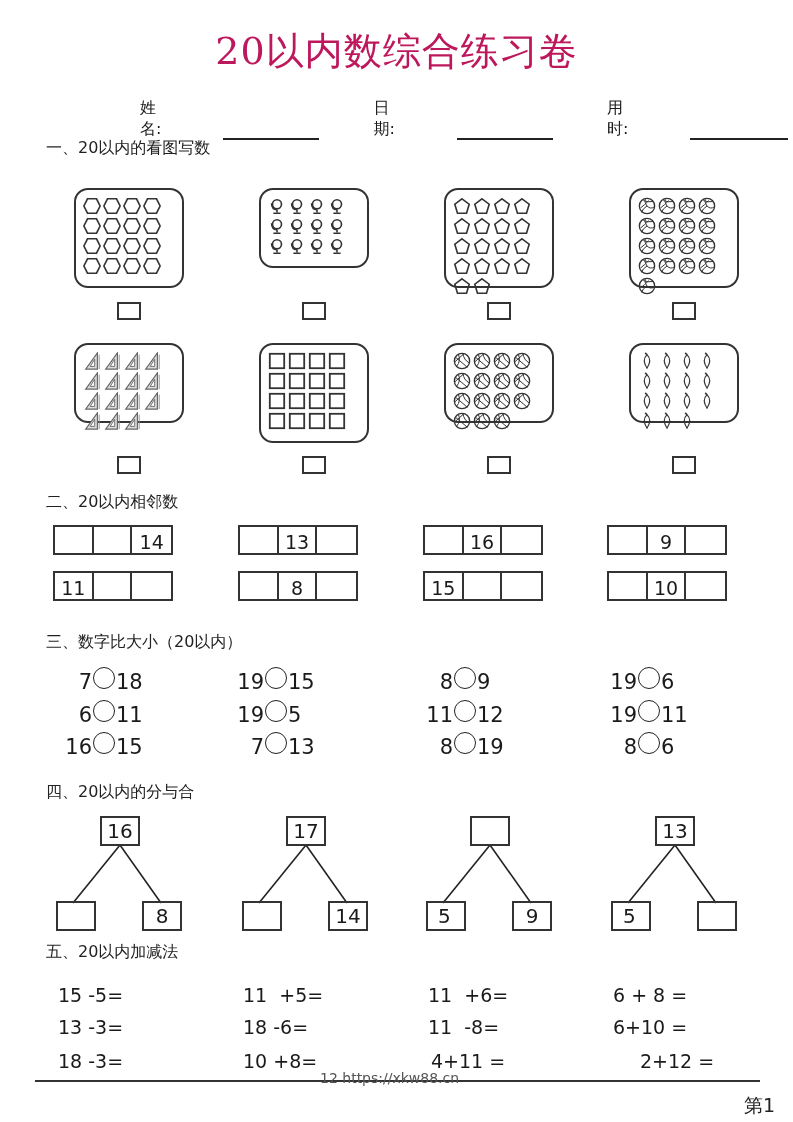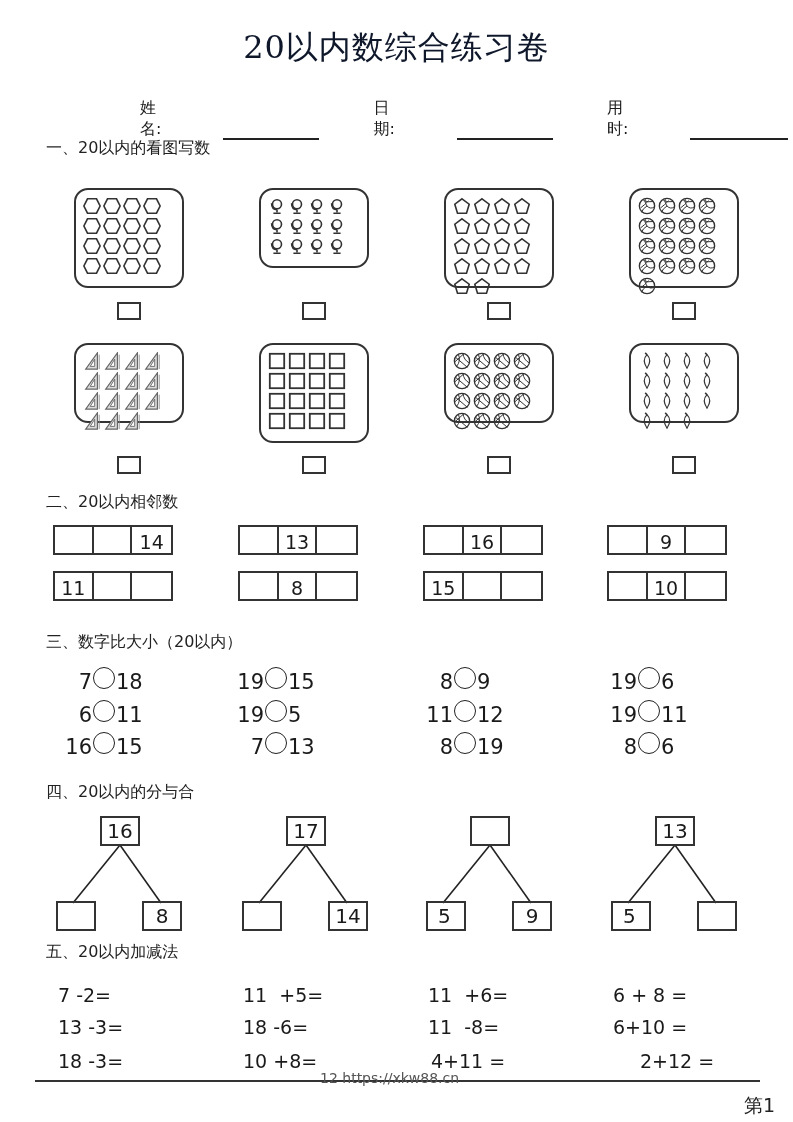--- a/index.html
+++ b/index.html
@@ -1,20 +1,20 @@
 <!DOCTYPE html>
 <html><head>
 <meta charset="utf-8">
 <style>
   html, body { margin:0; padding:0; background:#fff; }
   body { width:793px; height:1122px; position:relative; overflow:hidden;
          font-family:"DejaVu Sans", sans-serif; color:#1a1a1a; }
   .abs { position:absolute; }
   .title { left:0; width:793px; top:26px; text-align:center; font-family:"DejaVu Serif", serif;
-           font-size:32px; letter-spacing:1px; color:#0f172a; }
+           font-size:38px; letter-spacing:1px; color:#be185d; }
   .info { top:98px; left:140px; font-size:16px; display:flex; align-items:flex-end;gap:44px; }
   .info .lbl { margin-right:6px; }
   .info .line { display:inline-block; border-bottom:2px solid #222; height:20px; margin-right:10px; }
   .sec { font-size:16px; color:#222; left:46px; }
   .pic { border:2px solid #333; border-radius:14px; box-sizing:border-box; padding:4px 6px;
          display:flex; flex-wrap:wrap; align-content:flex-start; }
   .pic .it { width:20px; height:20px; display:flex; align-items:center; justify-content:center; }
   .pic .it svg { width:18px; height:18px; }
   .ans { width:24px; height:18px; border:2px solid #333; box-sizing:border-box; }
   .nb { display:flex; border:2px solid #333; box-sizing:border-box; height:30px; }
@@ -918,21 +918,21 @@
       <line x1="65" y1="0" x2="18" y2="58" stroke="#222" stroke-width="1.6"></line>
       <line x1="65" y1="0" x2="106" y2="58" stroke="#222" stroke-width="1.6"></line>
     </svg>
     <div class="abs tb" style="left: 655px; top: 816px;">13</div>
     <div class="abs tb" style="left: 611px; top: 901px; justify-content: flex-start; padding-left: 10px;">5</div>
     <div class="abs tb" style="left: 697px; top: 901px;"></div>
   </div>
 
 <div class="abs sec" style="top:942px">五、20以内加减法</div>
 <div id="eqs">
-    <div class="abs eq" style="left: 58px; top: 984px;">7 -2=</div>
+    <div class="abs eq" style="left: 58px; top: 984px;">15 -5=</div>
     <div class="abs eq" style="left: 58px; top: 1016px;">13 -3=</div>
     <div class="abs eq" style="left: 58px; top: 1050px;">18 -3=</div>
     <div class="abs eq" style="left: 243px; top: 984px;">11  +5=</div>
     <div class="abs eq" style="left: 243px; top: 1016px;">18 -6=</div>
     <div class="abs eq" style="left: 243px; top: 1050px;">10 +8=</div>
     <div class="abs eq" style="left: 428px; top: 984px;">11  +6=</div>
     <div class="abs eq" style="left: 428px; top: 1016px;">11  -8=</div>
     <div class="abs eq" style="left: 431px; top: 1050px;">4+11 =</div>
     <div class="abs eq" style="left: 613px; top: 984px;">6 + 8 =</div>
     <div class="abs eq" style="left: 613px; top: 1016px;">6+10 =</div>

